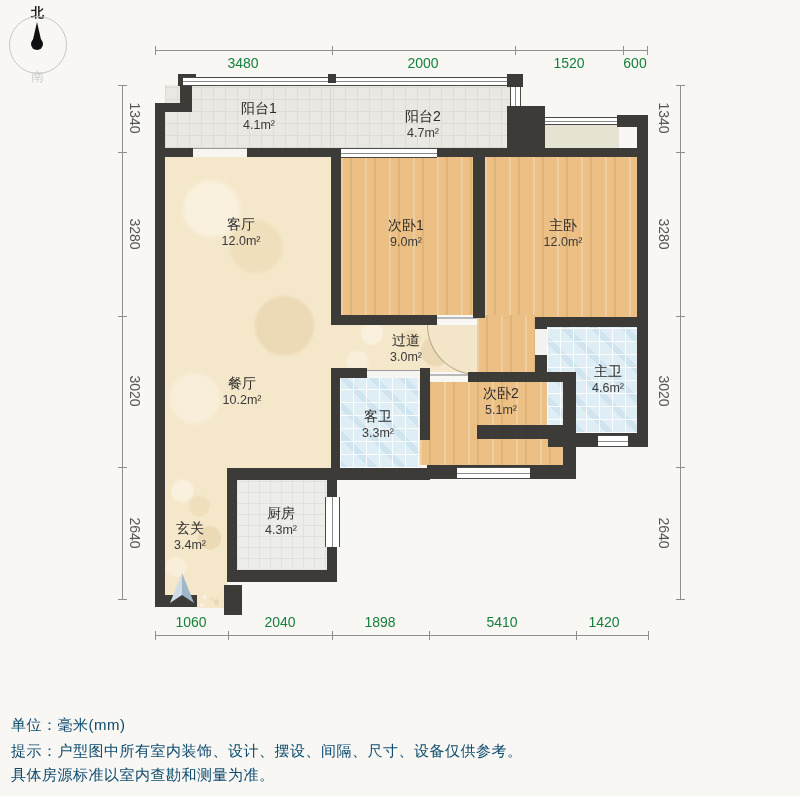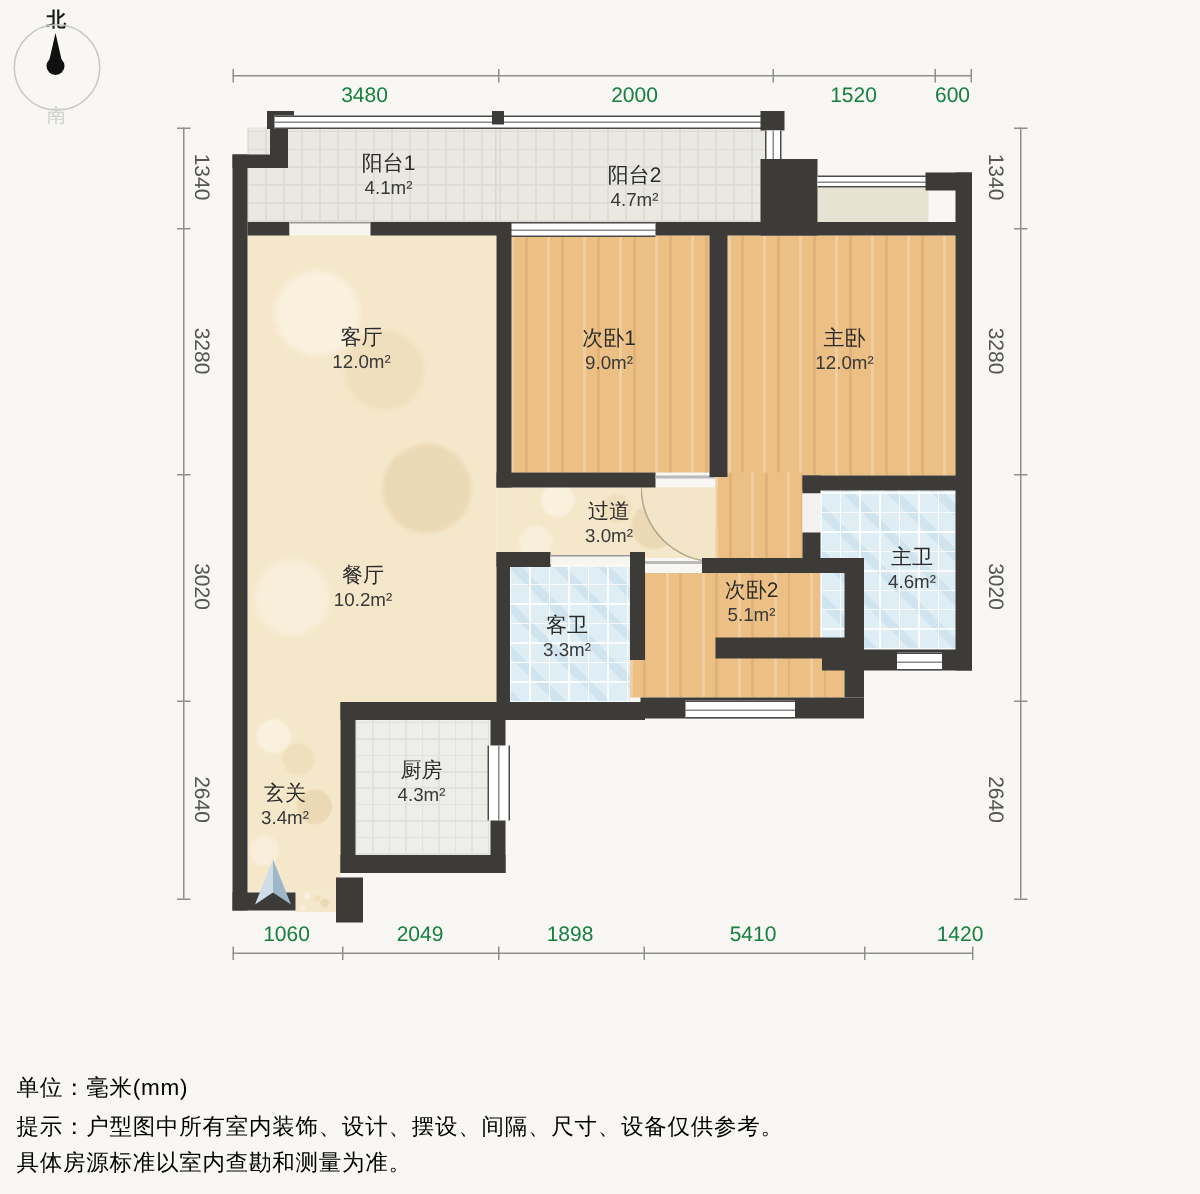--- a/index.html
+++ b/index.html
@@ -49,21 +49,21 @@
   .tick-h{width:9px;height:1px;background:#8f8f8f;}
   .dim-label{font-size:14px;color:#15803d;transform:translateX(-50%);white-space:nowrap;}
   .dim-label-v{font-size:14px;color:#555;writing-mode:vertical-rl;transform:translateY(-50%);white-space:nowrap;}
   
   .compass-circle{width:56px;height:56px;border:1px solid #c7c7c7;border-radius:50%;}
   .compass-n{font-size:13px;color:#1a1a1a;font-weight:bold;}
   .compass-s{font-size:13px;color:#cfcfcf;}
   .needle-tri{width:0;height:0;border-left:5px solid transparent;border-right:5px solid transparent;border-bottom:22px solid #101010;}
   .needle-dot{width:12px;height:12px;border-radius:50%;background:#101010;}
   
-  .footer-line{font-size:15px;color:#000000;letter-spacing:.5px;white-space:nowrap;}
+  .footer-line{font-size:15px;color:#0c4a6e;letter-spacing:.5px;white-space:nowrap;}
 </style>
 </head>
 <body>
 
 <div class="abs" style="left:6px;top:2px;width:64px;height:86px;">
   <div class="abs compass-n" style="left:25px;top:2px;">北</div>
   <div class="abs compass-circle" style="left:3px;top:14px;"></div>
   <div class="abs needle-tri" style="left:26px;top:20px;"></div>
   <div class="abs needle-dot" style="left:25px;top:36px;"></div>
   <div class="abs compass-s" style="left:25px;top:66px;">南</div>
@@ -207,24 +207,24 @@
 <div class="abs dim-label" style="left:635px;top:55px;">600</div>
 
 <div class="abs dim-line-h" style="left:155px;top:635px;width:493px;"></div>
 <div class="abs tick-v" style="left:155px;top:631px;"></div>
 <div class="abs tick-v" style="left:228px;top:631px;"></div>
 <div class="abs tick-v" style="left:332px;top:631px;"></div>
 <div class="abs tick-v" style="left:429px;top:631px;"></div>
 <div class="abs tick-v" style="left:576px;top:631px;"></div>
 <div class="abs tick-v" style="left:648px;top:631px;"></div>
 <div class="abs dim-label" style="left:191px;top:614px;">1060</div>
-<div class="abs dim-label" style="left:280px;top:614px;">2049</div>
+<div class="abs dim-label" style="left:280px;top:614px;">2040</div>
 <div class="abs dim-label" style="left:380px;top:614px;">1898</div>
 <div class="abs dim-label" style="left:502px;top:614px;">5410</div>
-<div class="abs dim-label" style="left:640px;top:614px;">1420</div>
+<div class="abs dim-label" style="left:604px;top:614px;">1420</div>
 
 <div class="abs dim-line-v" style="left:122px;top:85px;height:514px;"></div>
 <div class="abs tick-h" style="left:118px;top:85px;"></div>
 <div class="abs tick-h" style="left:118px;top:152px;"></div>
 <div class="abs tick-h" style="left:118px;top:316px;"></div>
 <div class="abs tick-h" style="left:118px;top:467px;"></div>
 <div class="abs tick-h" style="left:118px;top:599px;"></div>
 <div class="abs dim-label-v" style="left:127px;top:118px;">1340</div>
 <div class="abs dim-label-v" style="left:127px;top:234px;">3280</div>
 <div class="abs dim-label-v" style="left:127px;top:391px;">3020</div>

